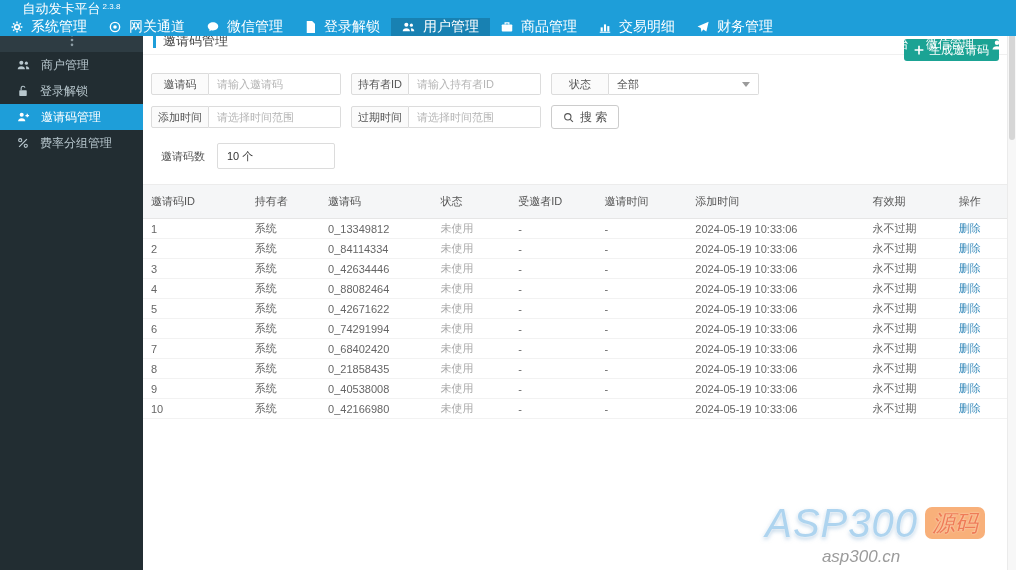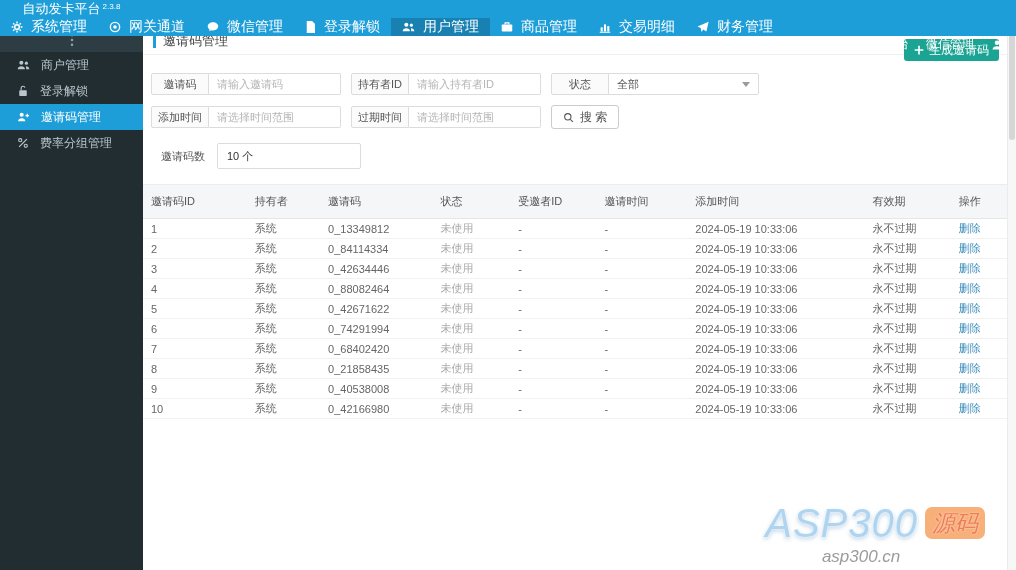--- a/index.html
+++ b/index.html
@@ -37,21 +37,21 @@
   .frow { display:flex; gap:10px; margin-bottom:10px; align-items:center; }
   .igroup { display:flex; height:22px; }
   .addon { width:58px; background:#fbfbfb; border:1px solid #dcdcdc; display:flex; align-items:center; justify-content:center; font-size:11px; color:#555; border-radius:2px 0 0 2px; white-space:nowrap; }
   .ifield { width:132px; border:1px solid #dcdcdc; border-left:none; font-size:11px; padding:0 8px; color:#333; border-radius:0 2px 2px 0; outline:none; }
   .ifield::placeholder { color:#b5b5b5; }
   .iselect { width:150px; border:1px solid #dcdcdc; border-left:none; display:flex; align-items:center; justify-content:space-between; padding:0 8px; font-size:11px; color:#555; background:#fff; border-radius:0 2px 2px 0; cursor:pointer; }
   .iselect .caret { color:#9b9b9b; display:inline-flex; }
   .search-btn { height:24px; border:1px solid #ccc; background:#fff; border-radius:3px; display:flex; align-items:center; gap:6px; padding:0 11px; font-size:12px; color:#555; cursor:pointer; }
   .count-row { display:flex; align-items:center; gap:12px; margin:14px 0 0 10px; }
   .count-label { font-size:11px; color:#555; }
-  .count-input { width:144px; height:26px; border:1px solid #dcdcdc; border-radius:2px; font-size:11px; padding:0 9px; color:#333; outline:none; }
+  .count-input { width:118px; height:26px; border:1px solid #dcdcdc; border-radius:2px; font-size:11px; padding:0 9px; color:#333; outline:none; }
 
   
   .tablewrap { margin-top:15px; }
   table { width:100%; border-collapse:collapse; font-size:11px; table-layout:fixed; }
   thead th { background:#f5f6f7; border-top:1px solid #ececec; border-bottom:1px solid #e6e6e6; height:34px; font-weight:normal; color:#555; text-align:left; padding:0 8px; white-space:nowrap; overflow:hidden; }
   tbody td { height:20px; border-bottom:1px solid #f2f2f2; color:#666; padding:0 8px; white-space:nowrap; overflow:hidden; }
   td.status { color:#aaa; }
   a.del { color:#3c8dbc; cursor:pointer; text-decoration:none; }
 
   

